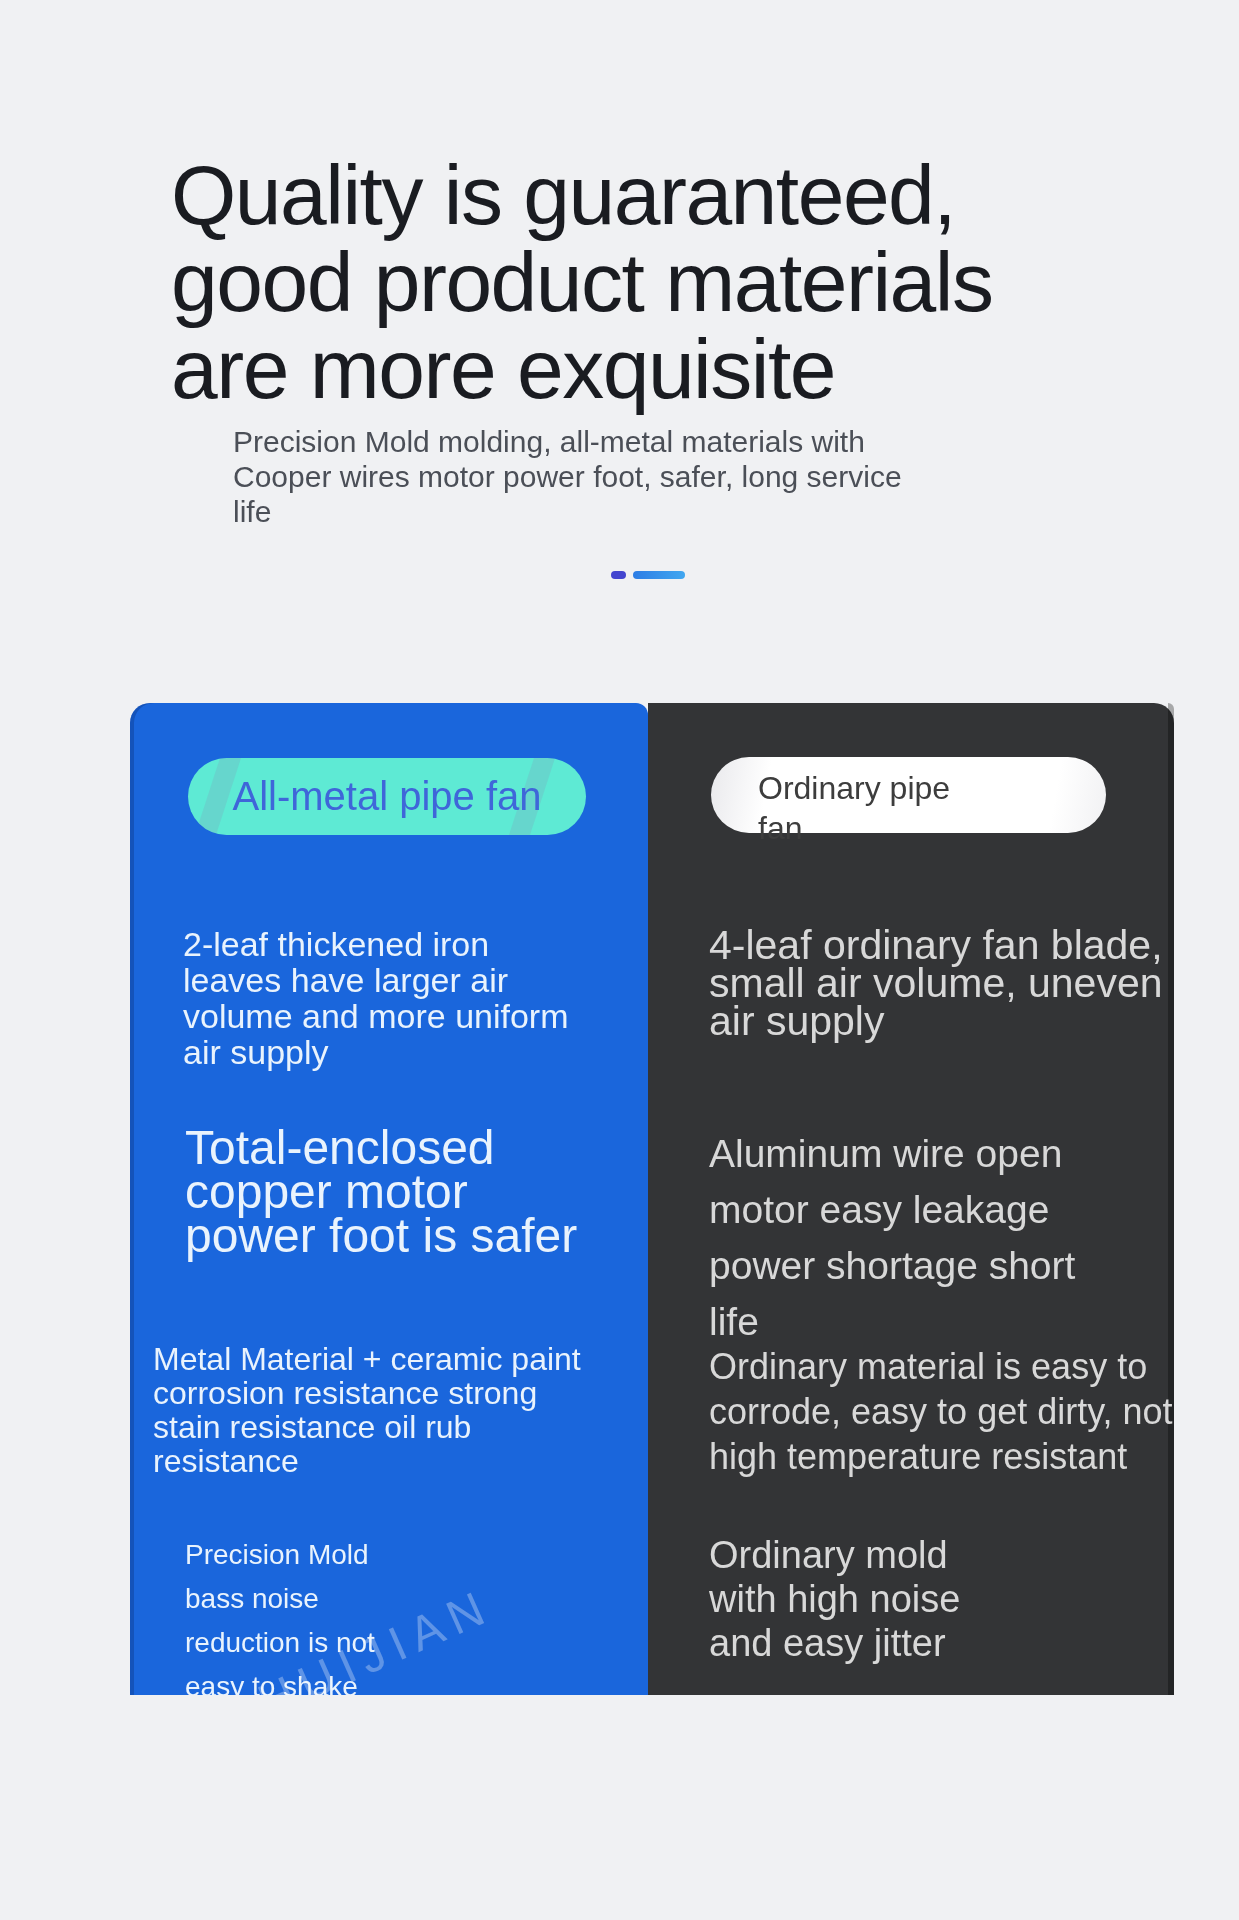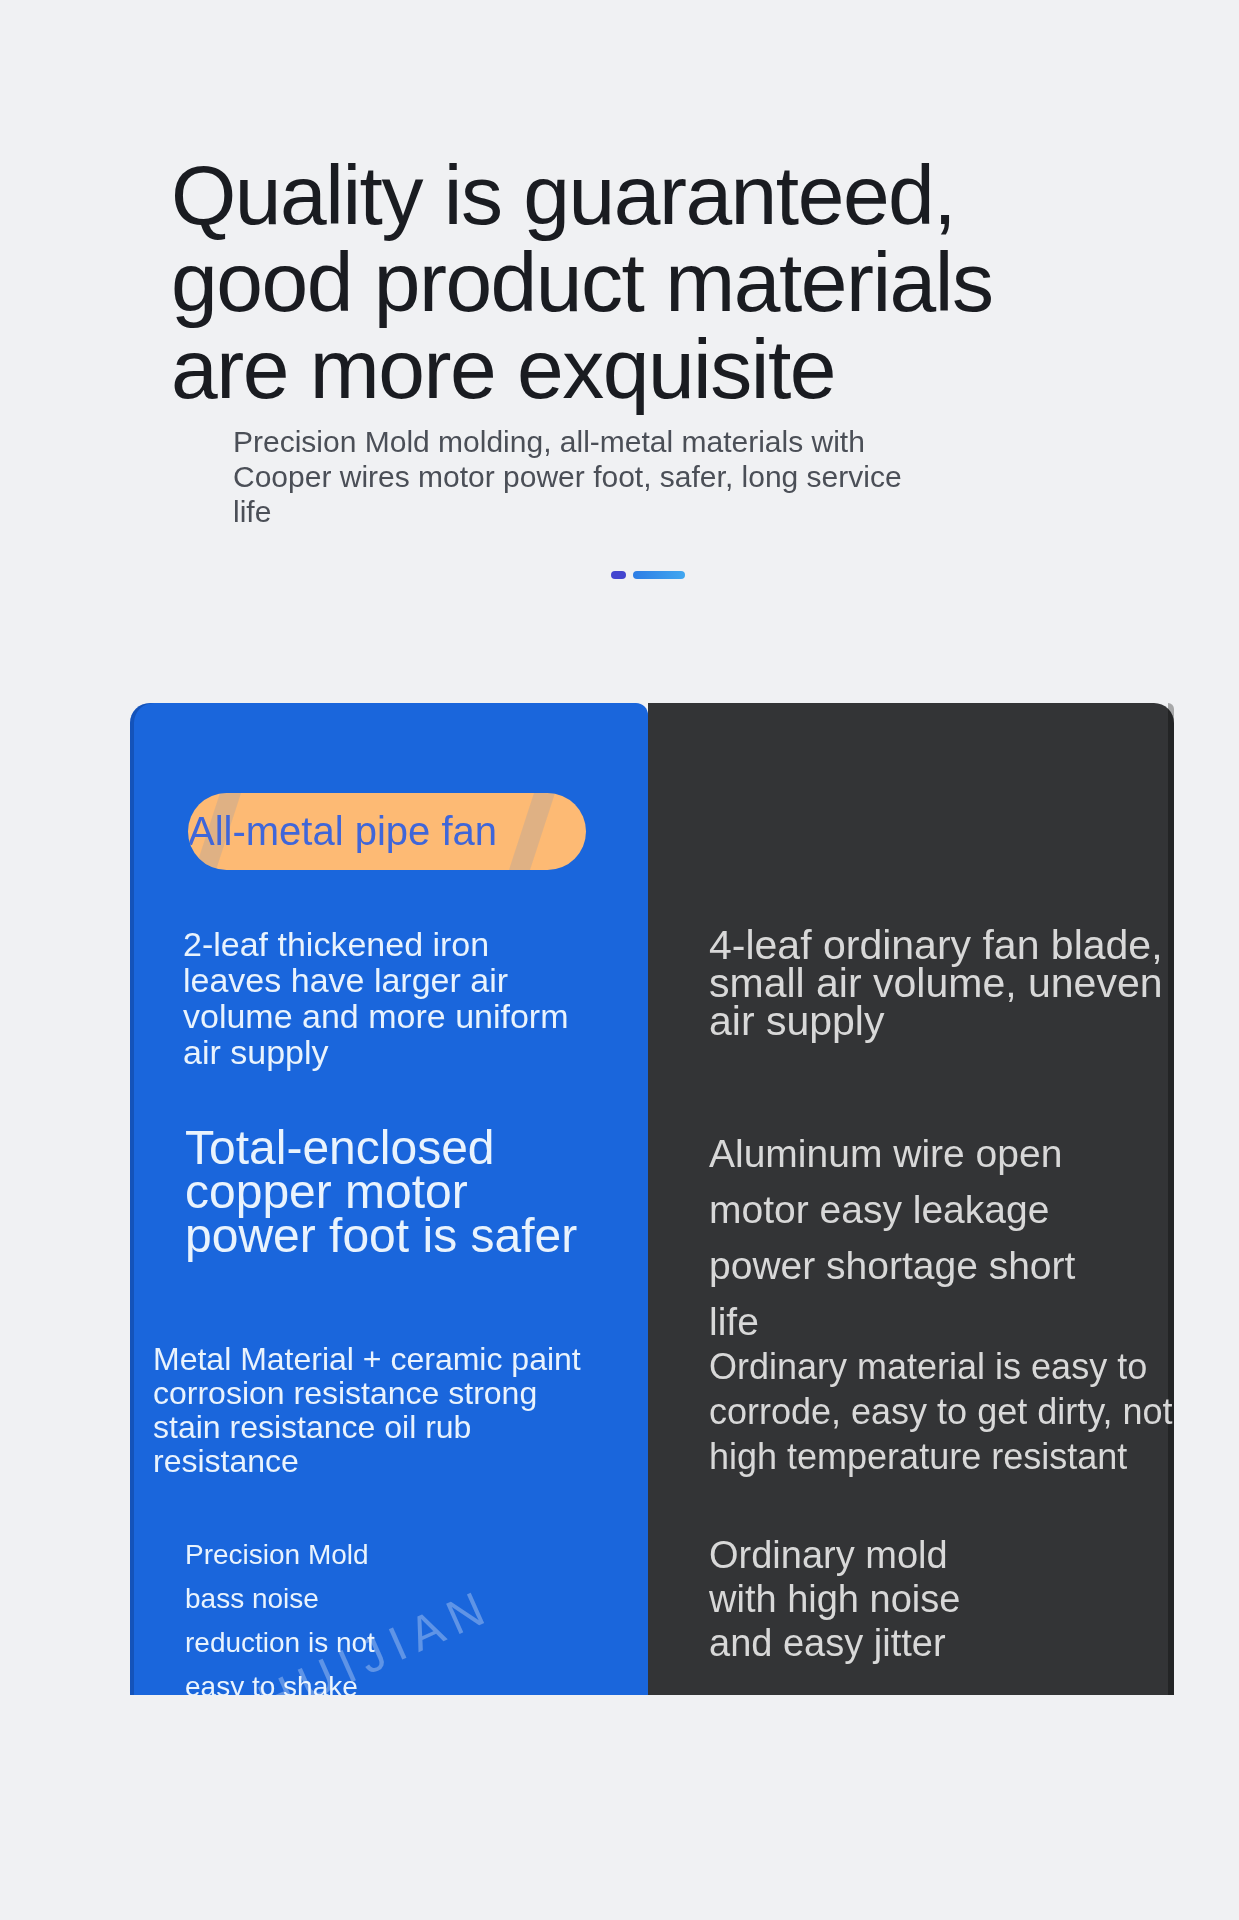--- a/index.html
+++ b/index.html
@@ -18,22 +18,22 @@
 
   
   .panel{top:703px;height:1260px;}
   .panel-left{left:102px;width:518px;border-radius:20px 12px 0 0;
               box-shadow:inset 4px 0 0 rgba(8,40,110,.30);}
   .panel-right{left:620px;width:526px;border-radius:0 20px 0 0;}
   .panel-right::after{content:"";position:absolute;right:0;top:0;bottom:0;width:6px;
               background:rgba(0,0,0,.30);border-radius:0 20px 0 0;}
 
   
-  .badge-left{left:160px;top:793px;width:398px;height:77px;border-radius:40px;
-              background:#fdba74;display:flex;align-items:center;
+  .badge-left{left:160px;top:758px;width:398px;height:77px;border-radius:40px;
+              background:#5eead4;display:flex;align-items:center;justify-content:center;
               overflow:hidden;}
   .badge-left .streak{position:absolute;top:-12px;bottom:-12px;width:20px;
               background:rgba(130,150,185,.24);transform:rotate(18deg);}
   .streak-a{left:20px;} .streak-b{right:44px;}
   .badge-left-label{font-size:40px;position:relative;z-index:2;}
   .badge-right{left:683px;top:757px;width:395px;height:76px;border-radius:38px;
               background:linear-gradient(100deg,#e9e9ec,#ffffff 15%,#ffffff 86%,#f1f1f3);}
   .badge-right-label{position:absolute;left:47px;top:11px;font-size:32px;line-height:40px;}
 
   
@@ -69,20 +69,24 @@
     <div class="dash-long"></div>
   </div>
 
   <div class="abs panel panel-left" style="background: rgb(26, 102, 220);"></div>
   <div class="abs panel panel-right" style="background: rgb(51, 52, 54);"></div>
 
   <div class="abs badge-left">
     <span class="streak streak-a"></span>
     <span class="streak streak-b"></span>
     <span class="badge-left-label" style="color: rgb(63, 102, 217);">All-metal pipe fan</span>
+  </div>
+  <div class="abs badge-right">
+    <span class="badge-right-label pre" style="color: rgb(61, 61, 61);">Ordinary pipe
+fan</span>
   </div>
 
   <div class="item l1" style="color: rgb(233, 243, 253);">2-leaf thickened iron
 leaves have larger air
 volume and more uniform
 air supply</div>
   <div class="item l2" style="color: rgb(233, 243, 253);">Total-enclosed
 copper motor
 power foot is safer</div>
   <div class="item l3" style="color: rgb(233, 243, 253);">Metal Material + ceramic paint

